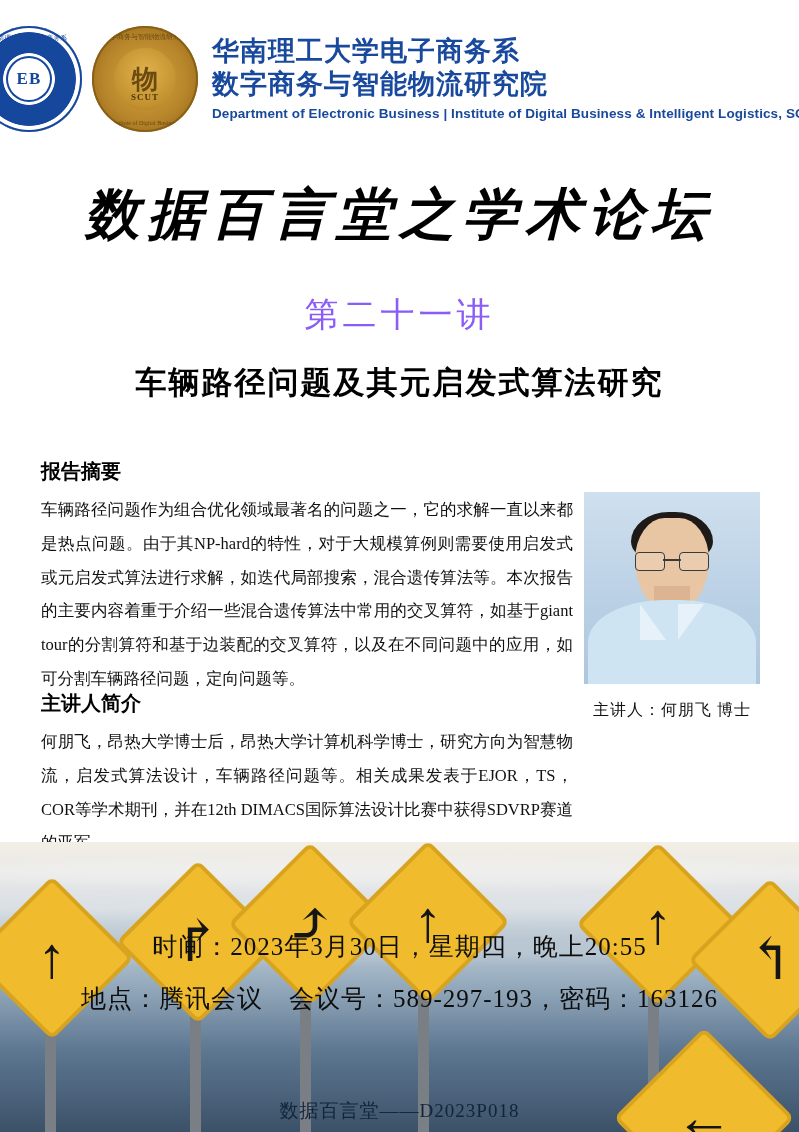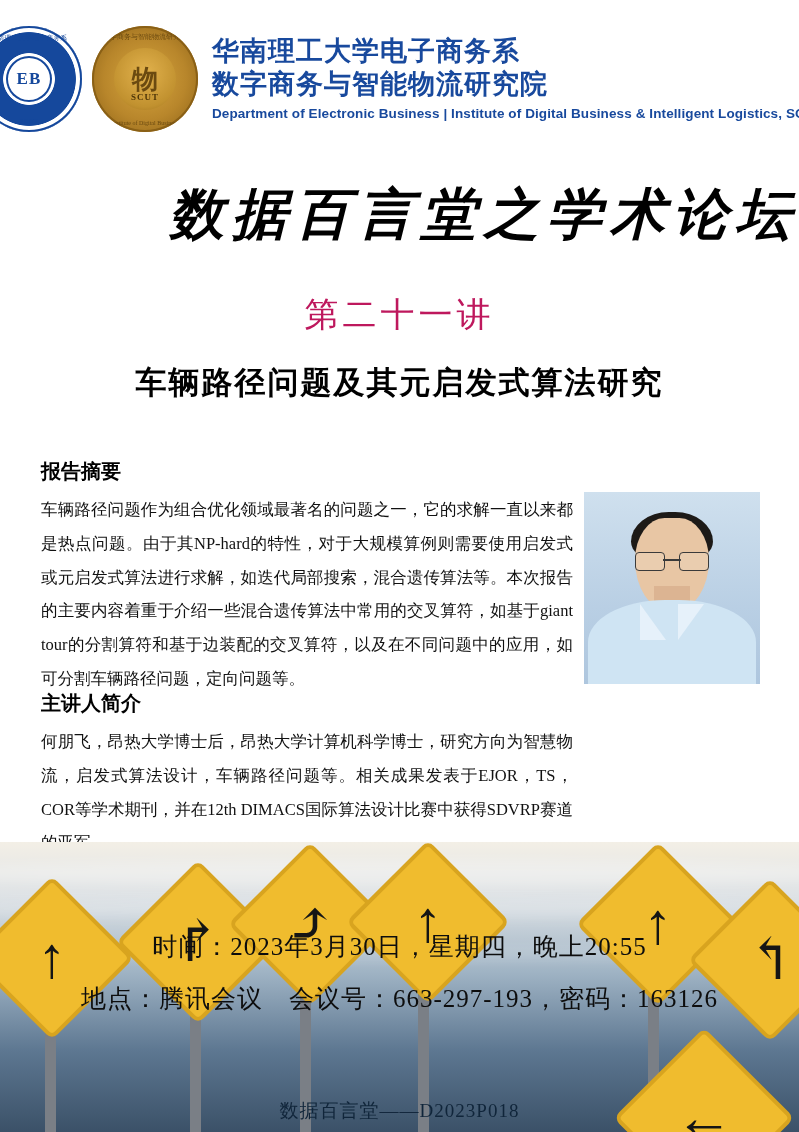--- a/index.html
+++ b/index.html
@@ -143,39 +143,39 @@
     margin-top: 5px;
     white-space: nowrap;
   }
 
   
   .main-title {
     position: absolute;
     top: 178px;
     left: 0;
     width: 799px;
-    text-align: right;
+    text-align: center;
     font-family: "Liberation Serif", serif;
     font-size: 55px;
     font-weight: bold;
     font-style: italic;
     letter-spacing: 8px;
     color: #000000;
     white-space: nowrap;
   }
   .sub-title {
     position: absolute;
     top: 292px;
     left: 0;
     width: 799px;
     text-align: center;
     font-family: "Liberation Serif", serif;
     font-size: 34px;
     letter-spacing: 4px;
-    color: #be185d;
+    color: #8b5cf6;
   }
   .talk-title {
     position: absolute;
     top: 362px;
     left: 0;
     width: 799px;
     text-align: center;
     font-family: "Liberation Serif", serif;
     font-size: 31px;
     font-weight: bold;
@@ -430,20 +430,21 @@
       <div class="glasses">
         <div class="lens left"></div>
         <div class="bridge"></div>
         <div class="lens right"></div>
       </div>
       <div class="neck"></div>
       <div class="shirt"></div>
       <div class="collar-l"></div>
       <div class="collar-r"></div>
     </div>
+    <div class="speaker-caption">主讲人：何朋飞 博士</div>
   </div>
 
   <div class="banner">
     <div class="sky-streak s1"></div>
     <div class="sky-streak s2"></div>
     <div class="sky-streak s3"></div>
 
     <div class="post" style="left:45px; top:150px; height:150px;"></div>
     <div class="sign" style="left:-6px; top:58px;">
       <div class="arrow">↑</div>
@@ -471,17 +472,17 @@
 
     <div class="sign" style="left:712px; top:60px;">
       <div class="arrow">↰</div>
     </div>
 
     <div class="sign" style="left:640px; top:212px; width:120px; height:120px;">
       <div class="arrow">←</div>
     </div>
 
     <div class="banner-text bt-time">时间：2023年3月30日，星期四，晚上20:55</div>
-    <div class="banner-text bt-place">地点：腾讯会议　会议号：663-297-193，密码：163126</div>
+    <div class="banner-text bt-place">地点：腾讯会议　会议号：589-297-193，密码：163126</div>
     <div class="banner-text bt-footer">数据百言堂——D2023P018</div>
   </div>
 
 </div>
 
 </body></html>

